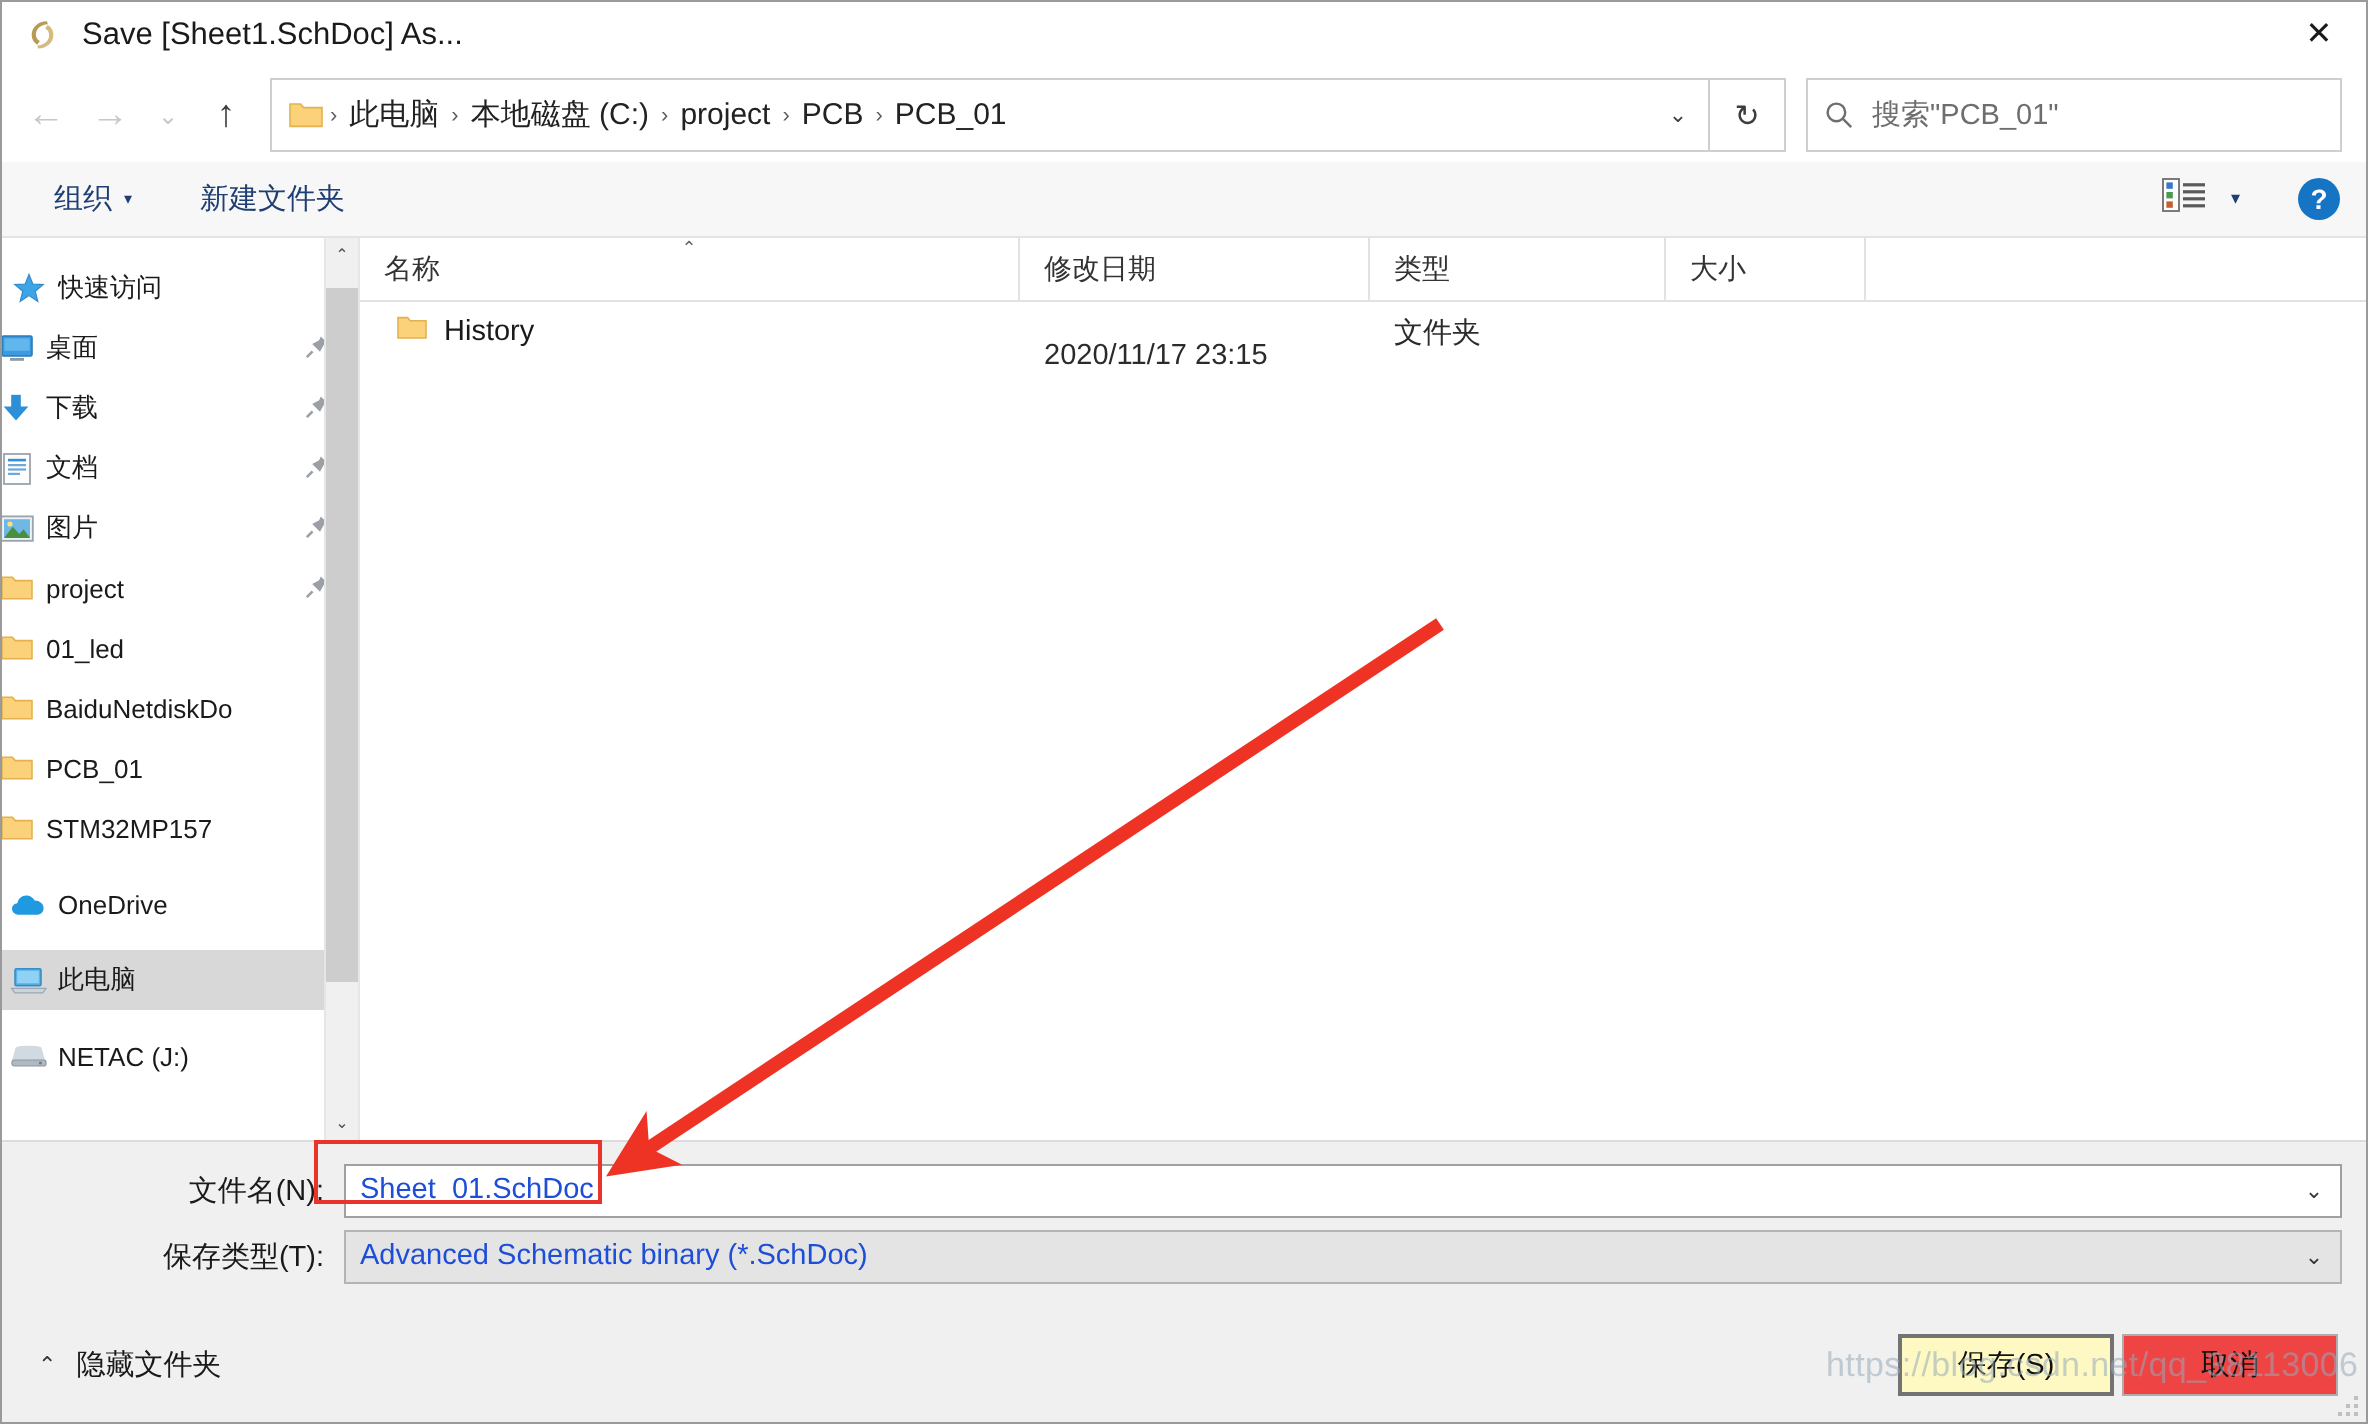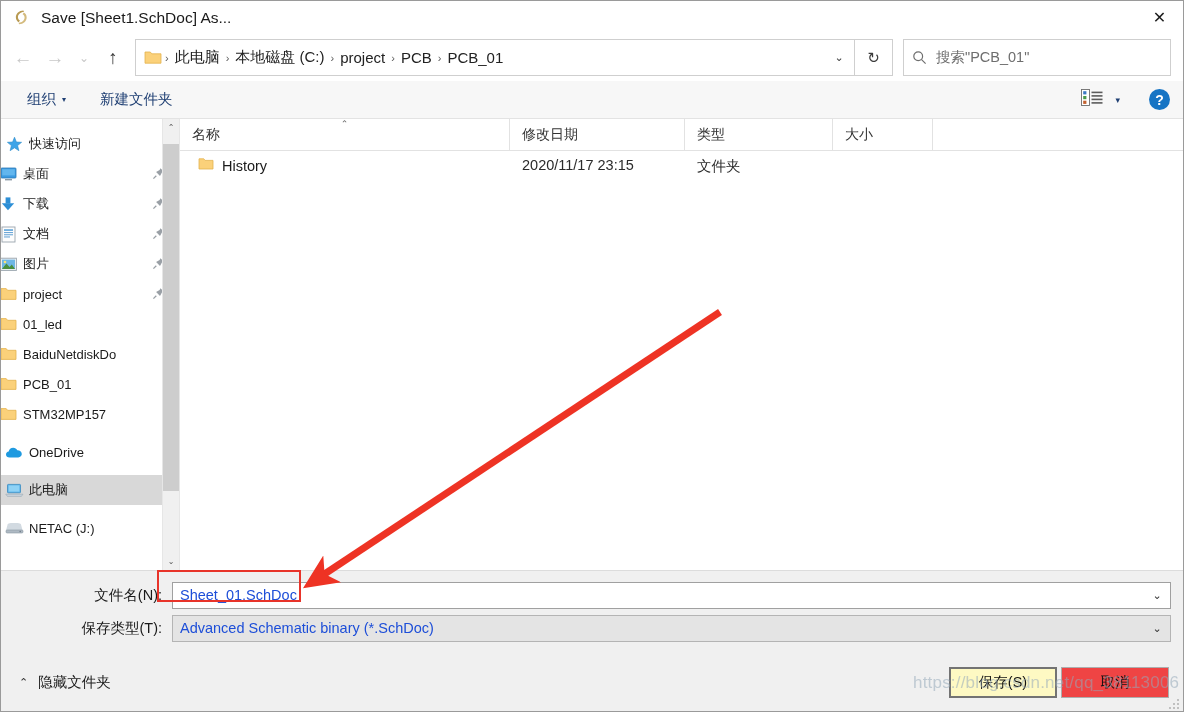--- a/index.html
+++ b/index.html
@@ -179,21 +179,21 @@
   .c-name { width: 330px; }
   .c-date { width: 175px; }
   .c-type { width: 148px; }
   .c-size { width: 100px; }
   .colfill { flex: 1 1 auto; }
 
   .rows { flex: 1 1 auto; overflow: hidden; padding-top: 6px; }
   .row { height: 30px; display: flex; align-items: flex-start; font-size: 14.5px; color: #1a1a1a; }
   .cell { display: flex; align-items: center; padding-left: 12px; white-space: nowrap; }
   .cell.name { width: 330px; gap: 8px; padding-left: 18px; }
-  .cell.date { width: 175px; color: #2b2b2b; }
+  .cell.date { width: 175px; color: #2b2b2b; margin-top: 13px; }
   .cell.type { width: 148px; color: #2b2b2b; }
   .cell.size { width: 100px; }
 
   
   .formzone {
     background: #f0f0f0;
     border-top: 1px solid #dcdcdc;
     padding: 10px 12px 6px 23px;
   }
   .formrow { display: flex; align-items: center; height: 28px; margin-bottom: 5px; }

